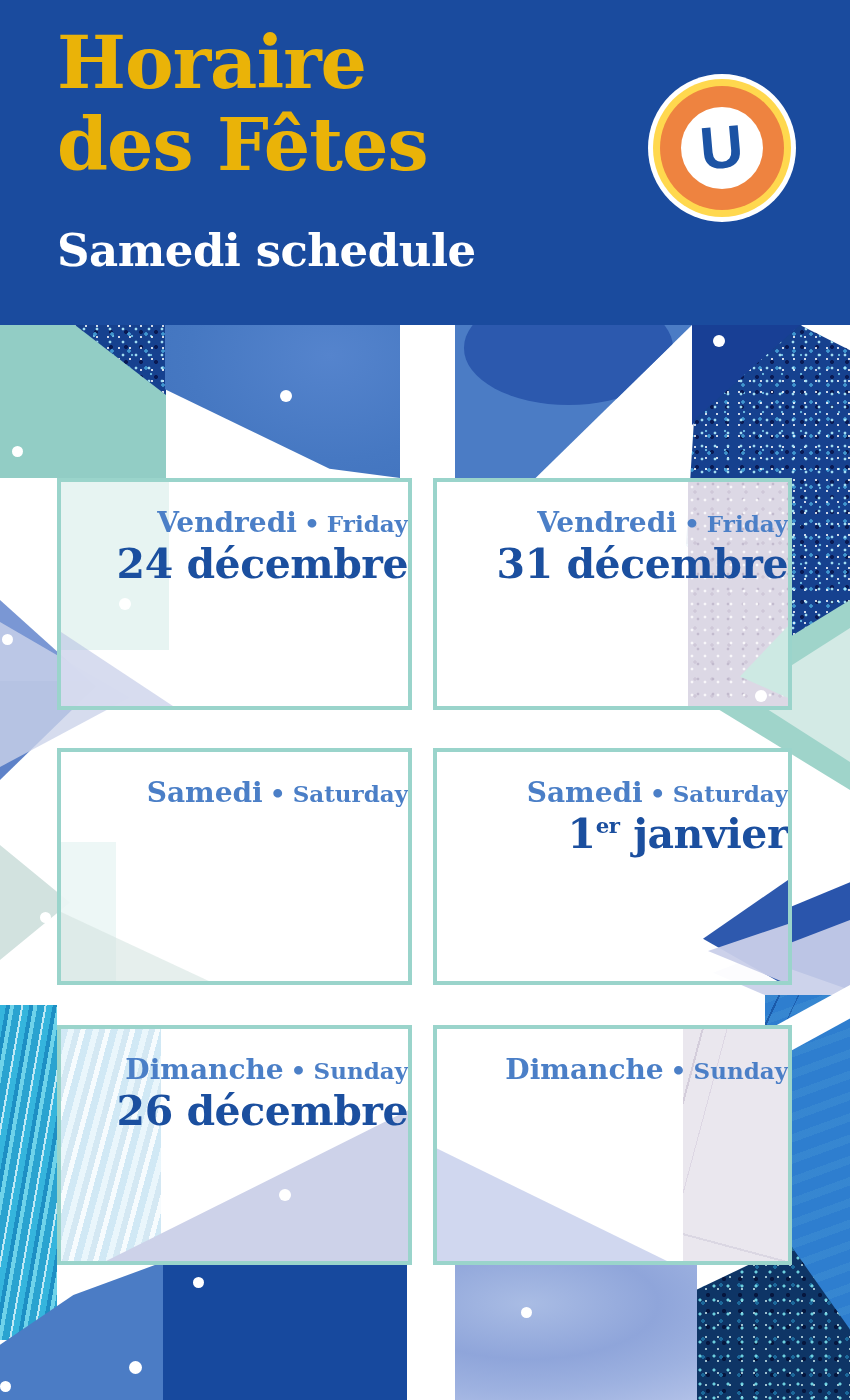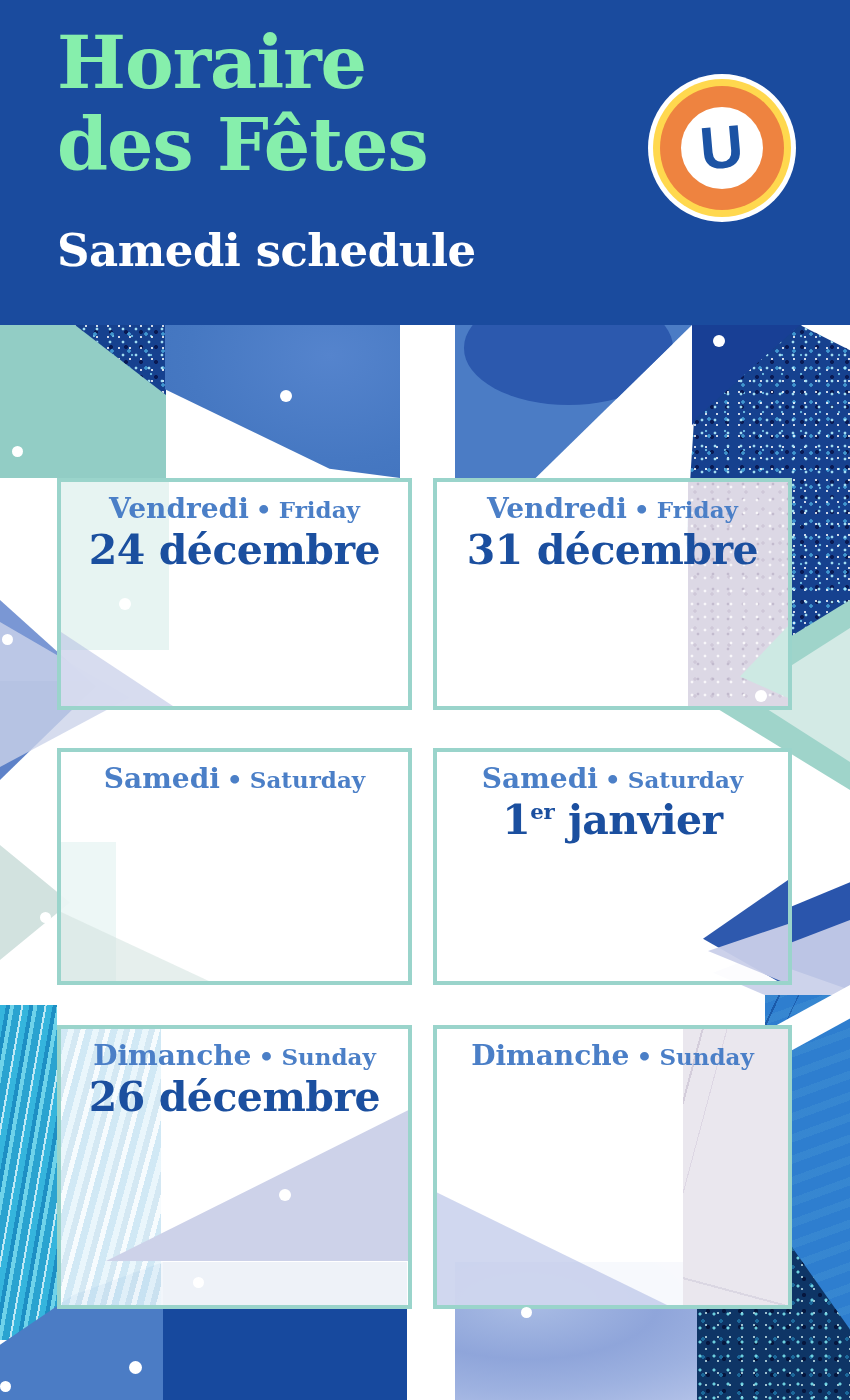--- a/index.html
+++ b/index.html
@@ -5,21 +5,21 @@
   html,body{margin:0;padding:0;background:#666;}
   .poster{
     position:relative; width:850px; height:1400px; margin:0 auto;
     background:#ffffff; overflow:hidden;
     font-family:"DejaVu Serif","Liberation Serif",serif;
   }
   .abs{position:absolute;}
 
   
   .header{left:0;top:0;width:850px;height:325px;background:#1a4b9e;z-index:5;}
-  .title{left:57px;top:22px;color:#86efac;font-weight:700;font-size:73px;line-height:1.12;letter-spacing:-1px;}
+  .title{left:57px;top:22px;color:#eab308;font-weight:700;font-size:73px;line-height:1.12;letter-spacing:-1px;}
   .subtitle{left:57px;top:224px;color:#ffffff;font-weight:700;font-size:45px;letter-spacing:-0.5px;}
   .logo{left:648px;top:74px;width:148px;height:148px;border-radius:50%;background:#ffffff;}
   .logo-yellow{left:5px;top:5px;right:5px;bottom:5px;border-radius:50%;background:#ffd84e;}
   .logo-orange{left:12px;top:12px;right:12px;bottom:12px;border-radius:50%;background:#ee8340;}
   .logo-inner{left:33px;top:33px;right:33px;bottom:33px;border-radius:50%;background:#ffffff;
               display:flex;align-items:center;justify-content:center;}
   .logo-u{font-family:"Liberation Sans",sans-serif;font-weight:700;font-size:60px;color:#1c53a4;
           transform:rotate(-5deg);line-height:1;}
 
   
@@ -106,23 +106,23 @@
 
   .dot{position:absolute;background:#ffffff;border-radius:50%;z-index:4;}
 
   
   .card{position:absolute;z-index:3;border:4px solid #9ad4cb;background:rgba(255,255,255,.93);
         box-sizing:border-box;overflow:hidden;}
   .card-l{left:57px;width:355px;}
   .card-r{left:433px;width:359px;}
   .row1{top:478px;height:232px;}
   .row2{top:748px;height:237px;}
-  .row3{top:1025px;height:284px;}
+  .row3{top:1025px;height:240px;}
   .ov{position:absolute;z-index:1;}
-  .card-text{position:relative;z-index:2;text-align:center;padding-top:10px;}
+  .card-text{position:relative;z-index:2;text-align:right;padding-top:24px;}
   .day-line{color:#4b7fc7;font-weight:700;font-size:28px;line-height:1.2;}
   .day-en{font-size:23px;}
   .bullet{font-size:25px;margin:0 7px;}
   .date-line{color:#1b4f9f;font-weight:700;font-size:41px;line-height:1.15;margin-top:1px;letter-spacing:-0.5px;}
   .date-line sup{font-size:0.52em;vertical-align:super;line-height:0;}
 
   
   .c1-mint{left:0;top:0;width:108px;height:168px;background:rgba(146,205,197,.22);}
   .c1-lav{left:0;top:150px;width:118px;height:78px;clip-path:polygon(0 0,100% 100%,0 100%);background:rgba(175,186,224,.5);}
   .c2-lilac{right:0;top:0;width:100px;height:100%;}

